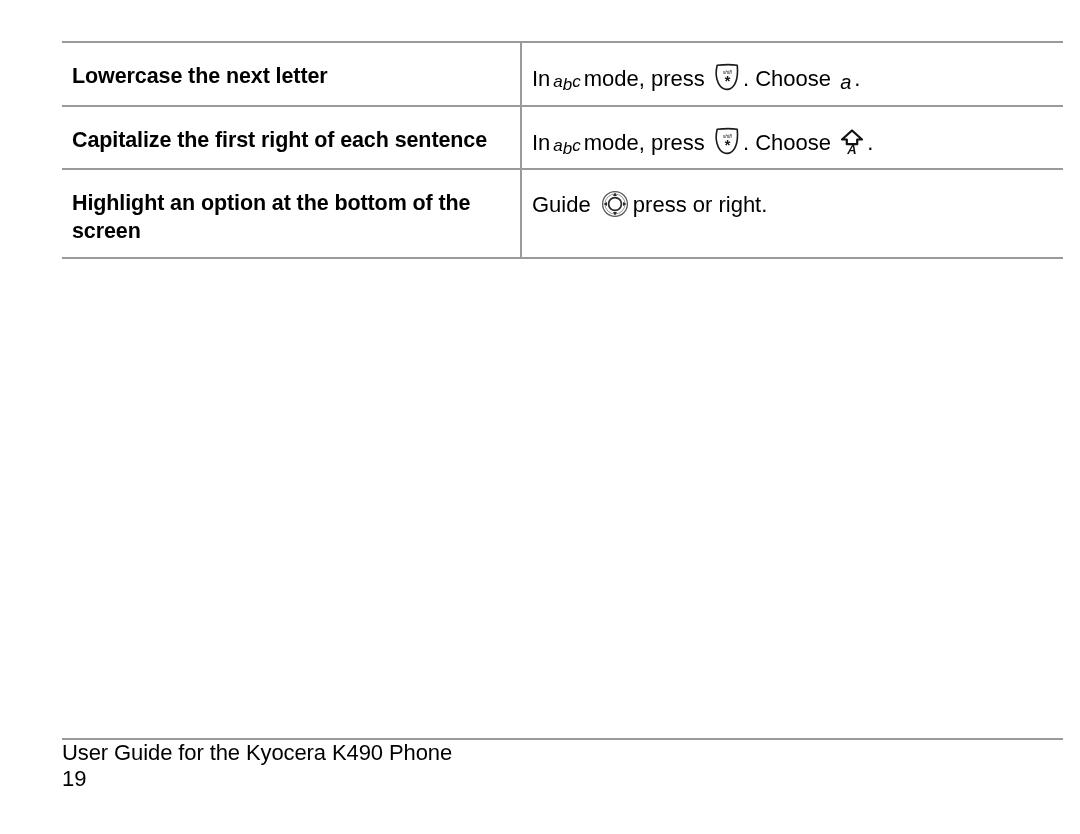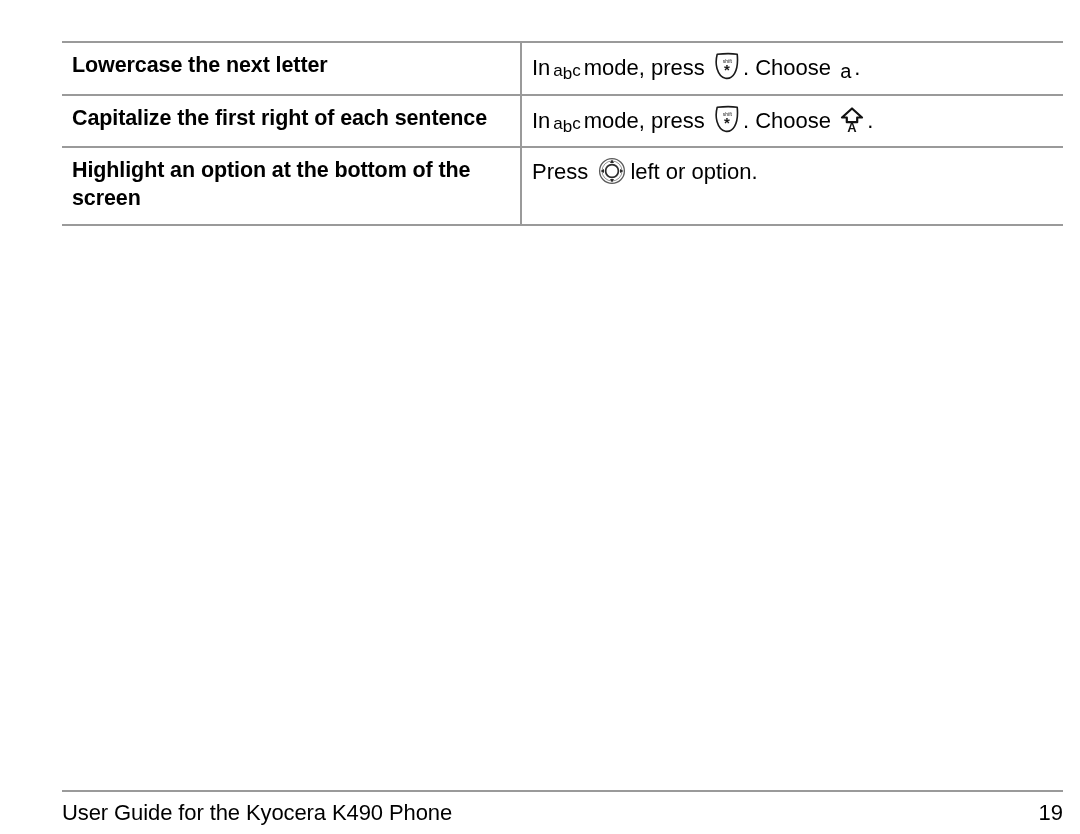--- a/index.html
+++ b/index.html
@@ -21,21 +21,21 @@
     position: absolute;
     left: 62px;
     top: 41px;
     width: 1001px;
     border-collapse: collapse;
   }
   .doc-table tr { }
   .doc-table td {
     border-top: 2px solid #9a9a9a;
     border-bottom: 2px solid #9a9a9a;
-    padding: 9px 10px 11px 10px;
+    padding: 20px 10px 11px 10px;
     vertical-align: top;
     line-height: 1.30;
   }
   .doc-table tr + tr td { border-top: none; }
   .col-term {
     width: 438px;
     font-weight: bold;
     font-size: 21.5px;
     letter-spacing: -0.1px;
   }
@@ -44,20 +44,21 @@
     font-size: 22px;
     padding-left: 14px;
     white-space: nowrap;
   }
 
   
   .inline-ic {
     display: inline-block;
     vertical-align: baseline;
     position: relative;
+    font-style: italic;
   }
 
   
   .ic-abc {
     font-family: "Liberation Sans", sans-serif;
     font-size: 17px;
     letter-spacing: 0px;
     margin: 0 3px;
     position: relative;
     top: 1px;
@@ -94,28 +95,29 @@
     width: 28px;
     height: 28px;
     margin: 0 4px -6px 4px;
   }
   .ic-navkey svg { display: block; }
 
   
   .footer {
     position: absolute;
     left: 62px;
-    top: 790px;
+    top: 738px;
     width: 1001px;
     border-top: 2px solid #9a9a9a;
-    padding-top: 8px;
+    padding-top: 0;
     display: flex;
     justify-content: space-between;
     align-items: baseline;
     font-size: 22px;
+    flex-direction: column;
   }
   .footer-left { letter-spacing: -0.1px; }
   .footer-right { }
 </style>
 </head>
 <body>
 
 <table class="doc-table">
   <tbody>
 
@@ -156,32 +158,32 @@
           </svg>
         </span><span>.</span>
       </td>
     </tr>
 
     <tr>
       <td class="col-term">
         <span>Highlight an option at the bottom of the screen</span>
       </td>
       <td class="col-desc">
-        <span>Press</span>
+        <span>Guide</span>
         <span class="inline-ic ic-navkey">
           <svg viewBox="0 0 28 28" width="28" height="28" aria-hidden="true">
             <circle cx="14" cy="14" r="12.4" fill="#ffffff" stroke="#5a5a5a" stroke-width="1.3"></circle>
             <circle cx="14" cy="14" r="10.0" fill="#ffffff" stroke="#8a8a8a" stroke-width="0.9"></circle>
             <circle cx="14" cy="14" r="6.4" fill="#ffffff" stroke="#2b2b2b" stroke-width="1.7"></circle>
             <polygon points="14,2.6 16.0,6.0 12.0,6.0" fill="#2b2b2b"></polygon>
             <polygon points="14,25.4 16.0,22.0 12.0,22.0" fill="#2b2b2b"></polygon>
             <polygon points="2.6,14 6.0,12.0 6.0,16.0" fill="#2b2b2b"></polygon>
             <polygon points="25.4,14 22.0,12.0 22.0,16.0" fill="#2b2b2b"></polygon>
           </svg>
-        </span><span>left or option.</span>
+        </span><span>press or right.</span>
       </td>
     </tr>
 
   </tbody>
 </table>
 
 <div class="footer">
   <span class="footer-left">User Guide for the Kyocera K490 Phone</span>
   <span class="footer-right">19</span>
 </div>

